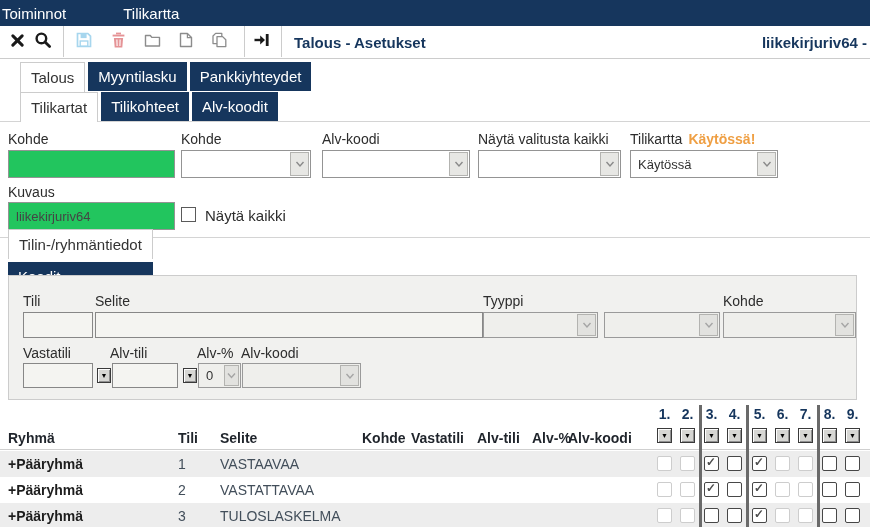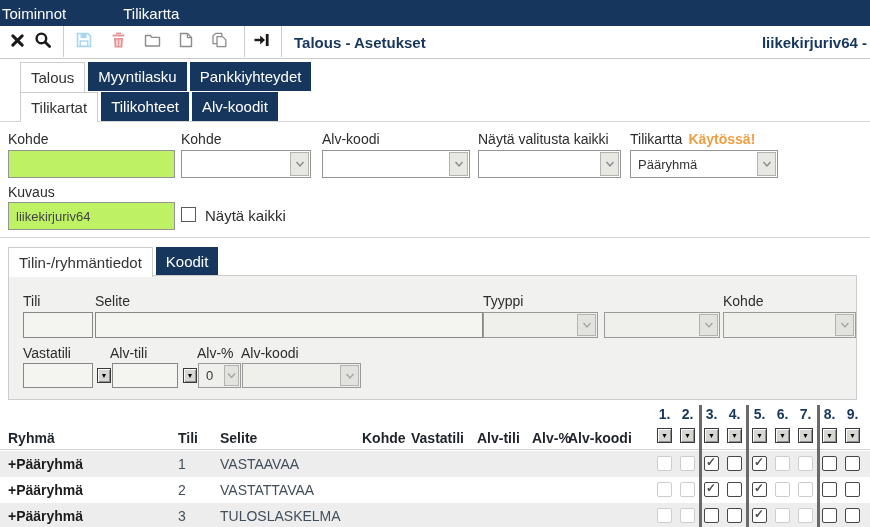--- a/index.html
+++ b/index.html
@@ -24,21 +24,21 @@
     font-size:15px; font-weight:bold; color:#16365d; }
   
   .tabstrip { position:absolute; display:flex; gap:3px; }
   .tab { height:29px; padding:0 10px; display:flex; align-items:center; font-size:15px; white-space:nowrap; }
   .tab-off { background:#16365d; color:#fff; }
   .tab-on { background:#fff; color:#333; border:1px solid #ccc; border-bottom:none; height:30px; z-index:2; }
   .hline { position:absolute; left:0; width:870px; height:1px; background:#d4d4d4; }
   
   .flabel { position:absolute; font-size:14px; color:#2d2d2d; white-space:nowrap; }
   .orange { font-weight:bold; margin-left:6px; }
-  .tinput { position:absolute; height:28px; background:#bef264; border:1px solid #949494;
+  .tinput { position:absolute; height:28px; background:#22c55e; border:1px solid #949494;
     font-size:13px; color:#444; display:flex; align-items:center; padding:0 7px; }
   .sel { position:absolute; height:28px; background:#fff; border:1px solid #949494; display:flex; }
   .sel-val { flex:1; font-size:13px; color:#333; display:flex; align-items:center; padding-left:7px; overflow:hidden; }
   .sel-btn { width:19px; margin:1px; background:#e7e7e4; border:1px solid #b3b3b0;
     display:flex; align-items:center; justify-content:center; }
   .sel.dis { background:#efefec; border-color:#9a9a9a; }
   .sel.dis .sel-val { color:#666; }
   .sel.dis .sel-btn { background:#e2e2df; }
   .cbx { position:absolute; width:15px; height:15px; background:#fff; border:1px solid #5a5a5a; }
   
@@ -188,35 +188,35 @@
         <polyline points="2.5,4 6,8 9.5,4" fill="none" stroke="#8a8a8a" stroke-width="1.4"></polyline>
       </svg>
     </span>
 </div>
 
 <div class="flabel" style="left:630px; top:131px; display:flex;">
   <span>Tilikartta</span>
   <span class="orange" style="color:#ef9f43">Käytössä!</span>
 </div>
 <div class="sel" style="left:630px; top:150px; width:148px;">
-  <span class="sel-val">Pääryhmä</span>
+  <span class="sel-val">Käytössä</span>
   <span class="sel-btn">
       <svg width="12" height="12">
         <polyline points="2.5,4 6,8 9.5,4" fill="none" stroke="#8a8a8a" stroke-width="1.4"></polyline>
       </svg>
     </span>
 </div>
 
 <div class="flabel" style="left:8px; top:184px;">Kuvaus</div>
 <div class="tinput" style="left:8px; top:202px; width:167px;">liikekirjuriv64</div>
 <div class="cbx" style="left:181px; top:207px;"></div>
 <div class="flabel" style="left:205px; top:207px; font-size:15px;">Näytä kaikki</div>
 
 <div class="hline" style="top:237px"></div>
-<div class="tabstrip" style="left:8px; top:247px;">
+<div class="tabstrip" style="left:8px; top:229px;flex-direction:column;">
   <div class="tab tab-on">Tilin-/ryhmäntiedot</div>
   <div class="tab tab-off">Koodit</div>
 </div>
 
 <div class="panel">
   <div class="plabel" style="left:14px; top:17px;">Tili</div>
   <div class="pinput" style="left:14px; top:36px; width:70px; height:26px;"></div>
 
   <div class="plabel" style="left:86px; top:17px;">Selite</div>
   <div class="pinput" style="left:86px; top:36px; width:388px; height:26px;"></div>

